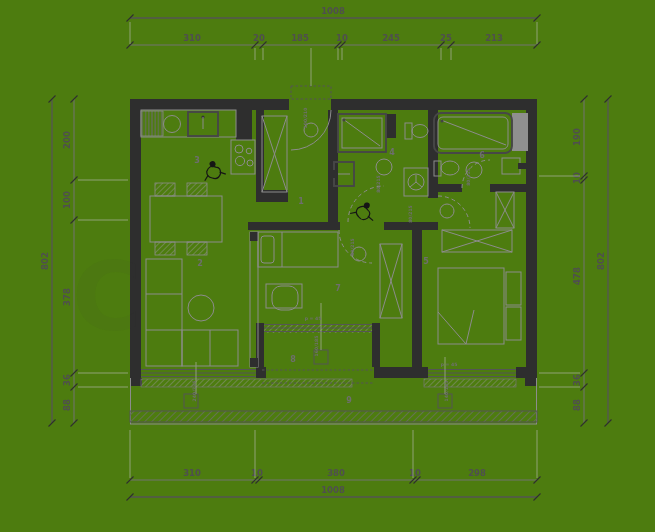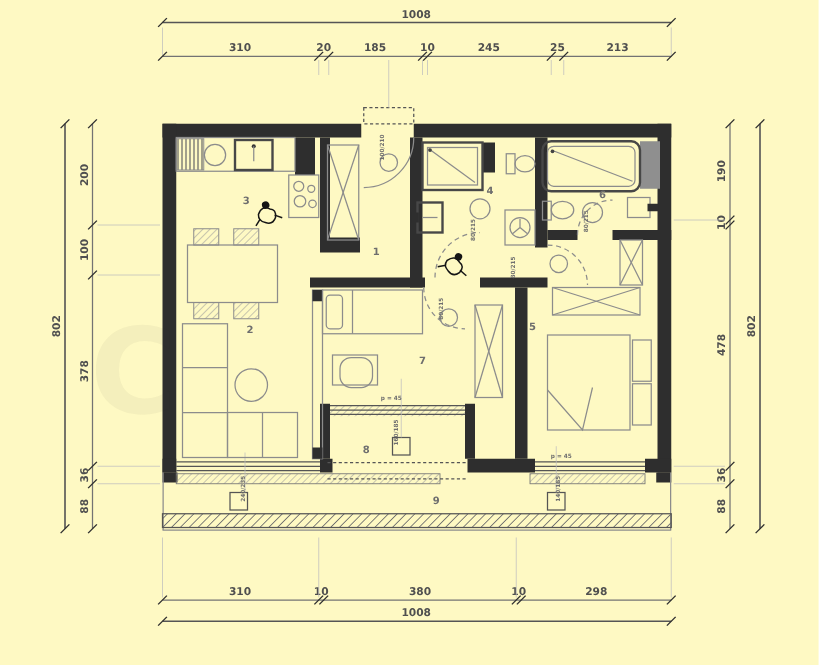--- a/index.html
+++ b/index.html
@@ -1,16 +1,16 @@
 <!DOCTYPE html>
 <html><head>
 <meta charset="utf-8">
 <style>
   html,body{margin:0;padding:0;background:#fff;}
-  .canvas{position:relative;width:655px;height:532px;background:#fef9c3;overflow:hidden;}
+  .canvas{position:relative;width:655px;height:532px;background:#4d7c0f;overflow:hidden;}
   svg{display:block;}
   text{font-family:"DejaVu Sans",sans-serif;fill:#4a4a4a;}
   .dt{font-size:8.5px;font-weight:bold;text-anchor:middle;fill:#4f4f4f;}
   .rm{font-size:8px;font-weight:bold;text-anchor:middle;fill:#6e6e6e;}
   .sm{font-size:4.6px;font-weight:bold;text-anchor:middle;fill:#6f6f6f;}
   .wm{font-size:95px;font-weight:bold;fill:rgba(50,50,50,0.05);}
   .wall{fill:#2e2e2e;stroke:none;}
   .gry{fill:#8f8f8f;stroke:none;}
   .f{fill:none;stroke:#8c8c8c;stroke-width:1;}
   .fd{fill:none;stroke:#474747;stroke-width:1.9;}

